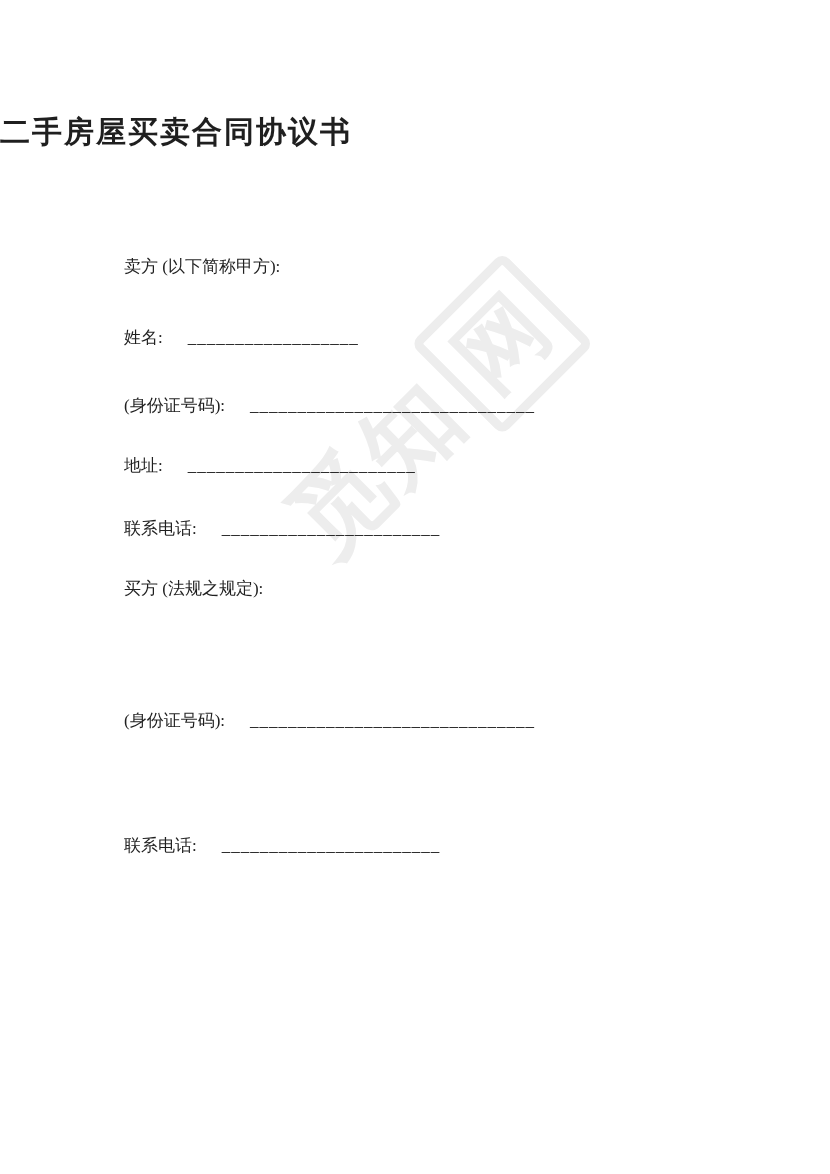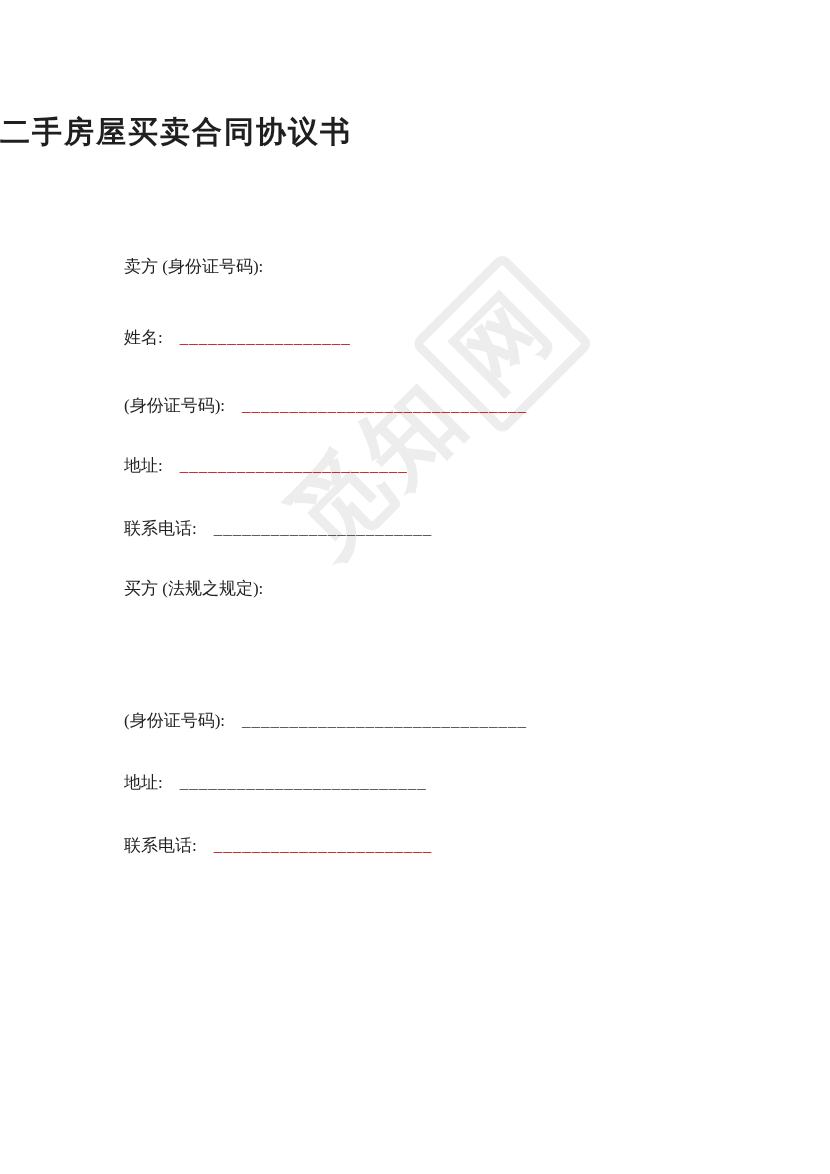--- a/index.html
+++ b/index.html
@@ -59,23 +59,23 @@
 
   .line {
     position: absolute;
     left: 124px;
     font-size: 17px;
     white-space: nowrap;
     z-index: 1;
   }
 
   .blank {
-    margin-left: 17px;
+    margin-left: 25px;
     letter-spacing: 1px;
-    color: #7f1d1d;
+    color: #000000;
   }
 
   .para {
     position: absolute;
     left: 124px;
     width: 586px;
     top: 940px;
     font-size: 17px;
     z-index: 1;
   }
@@ -96,21 +96,21 @@
 
   <div class="watermark wm-bottom">
 
     <span class="wm-box">
       <span>网</span>
     </span>
   </div>
 
   <h1 class="title">二手房屋买卖合同协议书</h1>
 
-  <div class="line" style="top:255px">卖方 (身份证号码):</div>
+  <div class="line" style="top:255px">卖方 (以下简称甲方):</div>
 
   <div class="line" style="top:326px">
     <span class="lbl">姓名:</span><span class="blank">__________________</span>
   </div>
 
   <div class="line" style="top:394px">
     <span class="lbl">(身份证号码):</span><span class="blank">______________________________</span>
   </div>
 
   <div class="line" style="top:454px">
@@ -121,22 +121,19 @@
     <span class="lbl">联系电话:</span><span class="blank">_______________________</span>
   </div>
 
   <div class="line" style="top:577px">买方 (法规之规定):</div>
 
 
   <div class="line" style="top:709px">
     <span class="lbl">(身份证号码):</span><span class="blank">______________________________</span>
   </div>
 
-  <div class="line" style="top:771px">
-    <span class="lbl">地址:</span><span class="blank">__________________________</span>
-  </div>
 
   <div class="line" style="top:834px">
     <span class="lbl">联系电话:</span><span class="blank">_______________________</span>
   </div>
 
 
 </div>
 
 </body></html>

